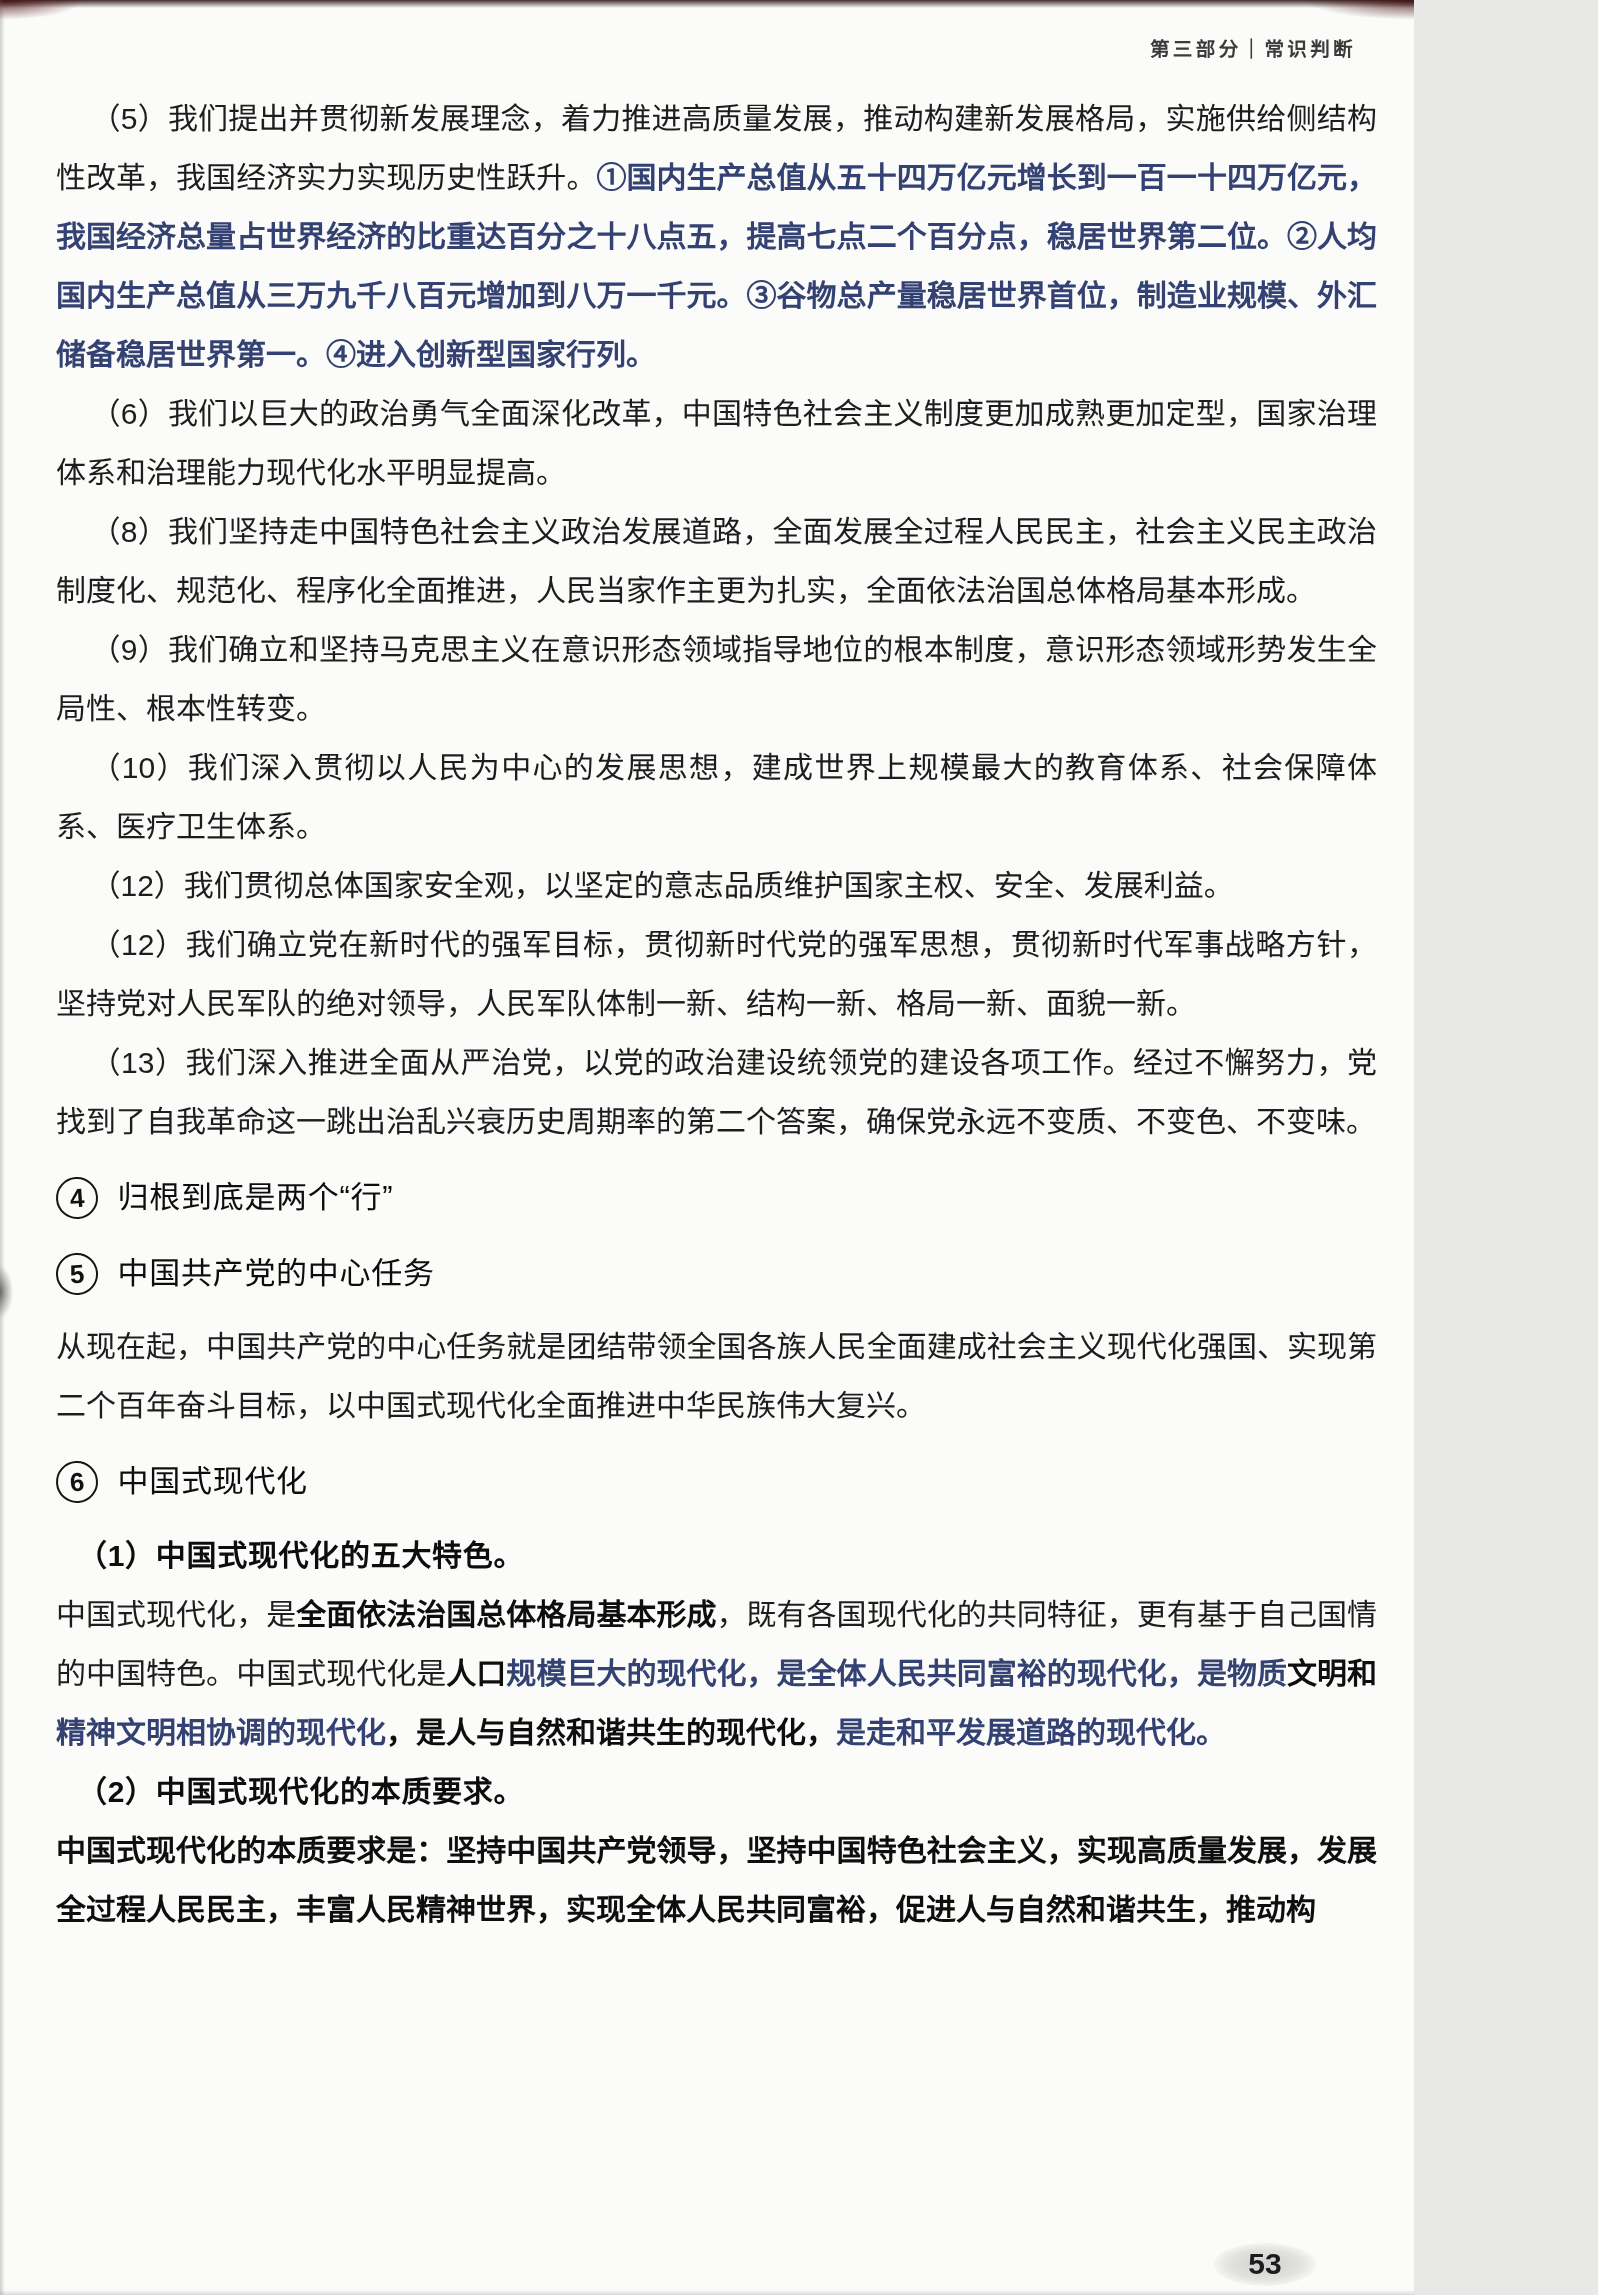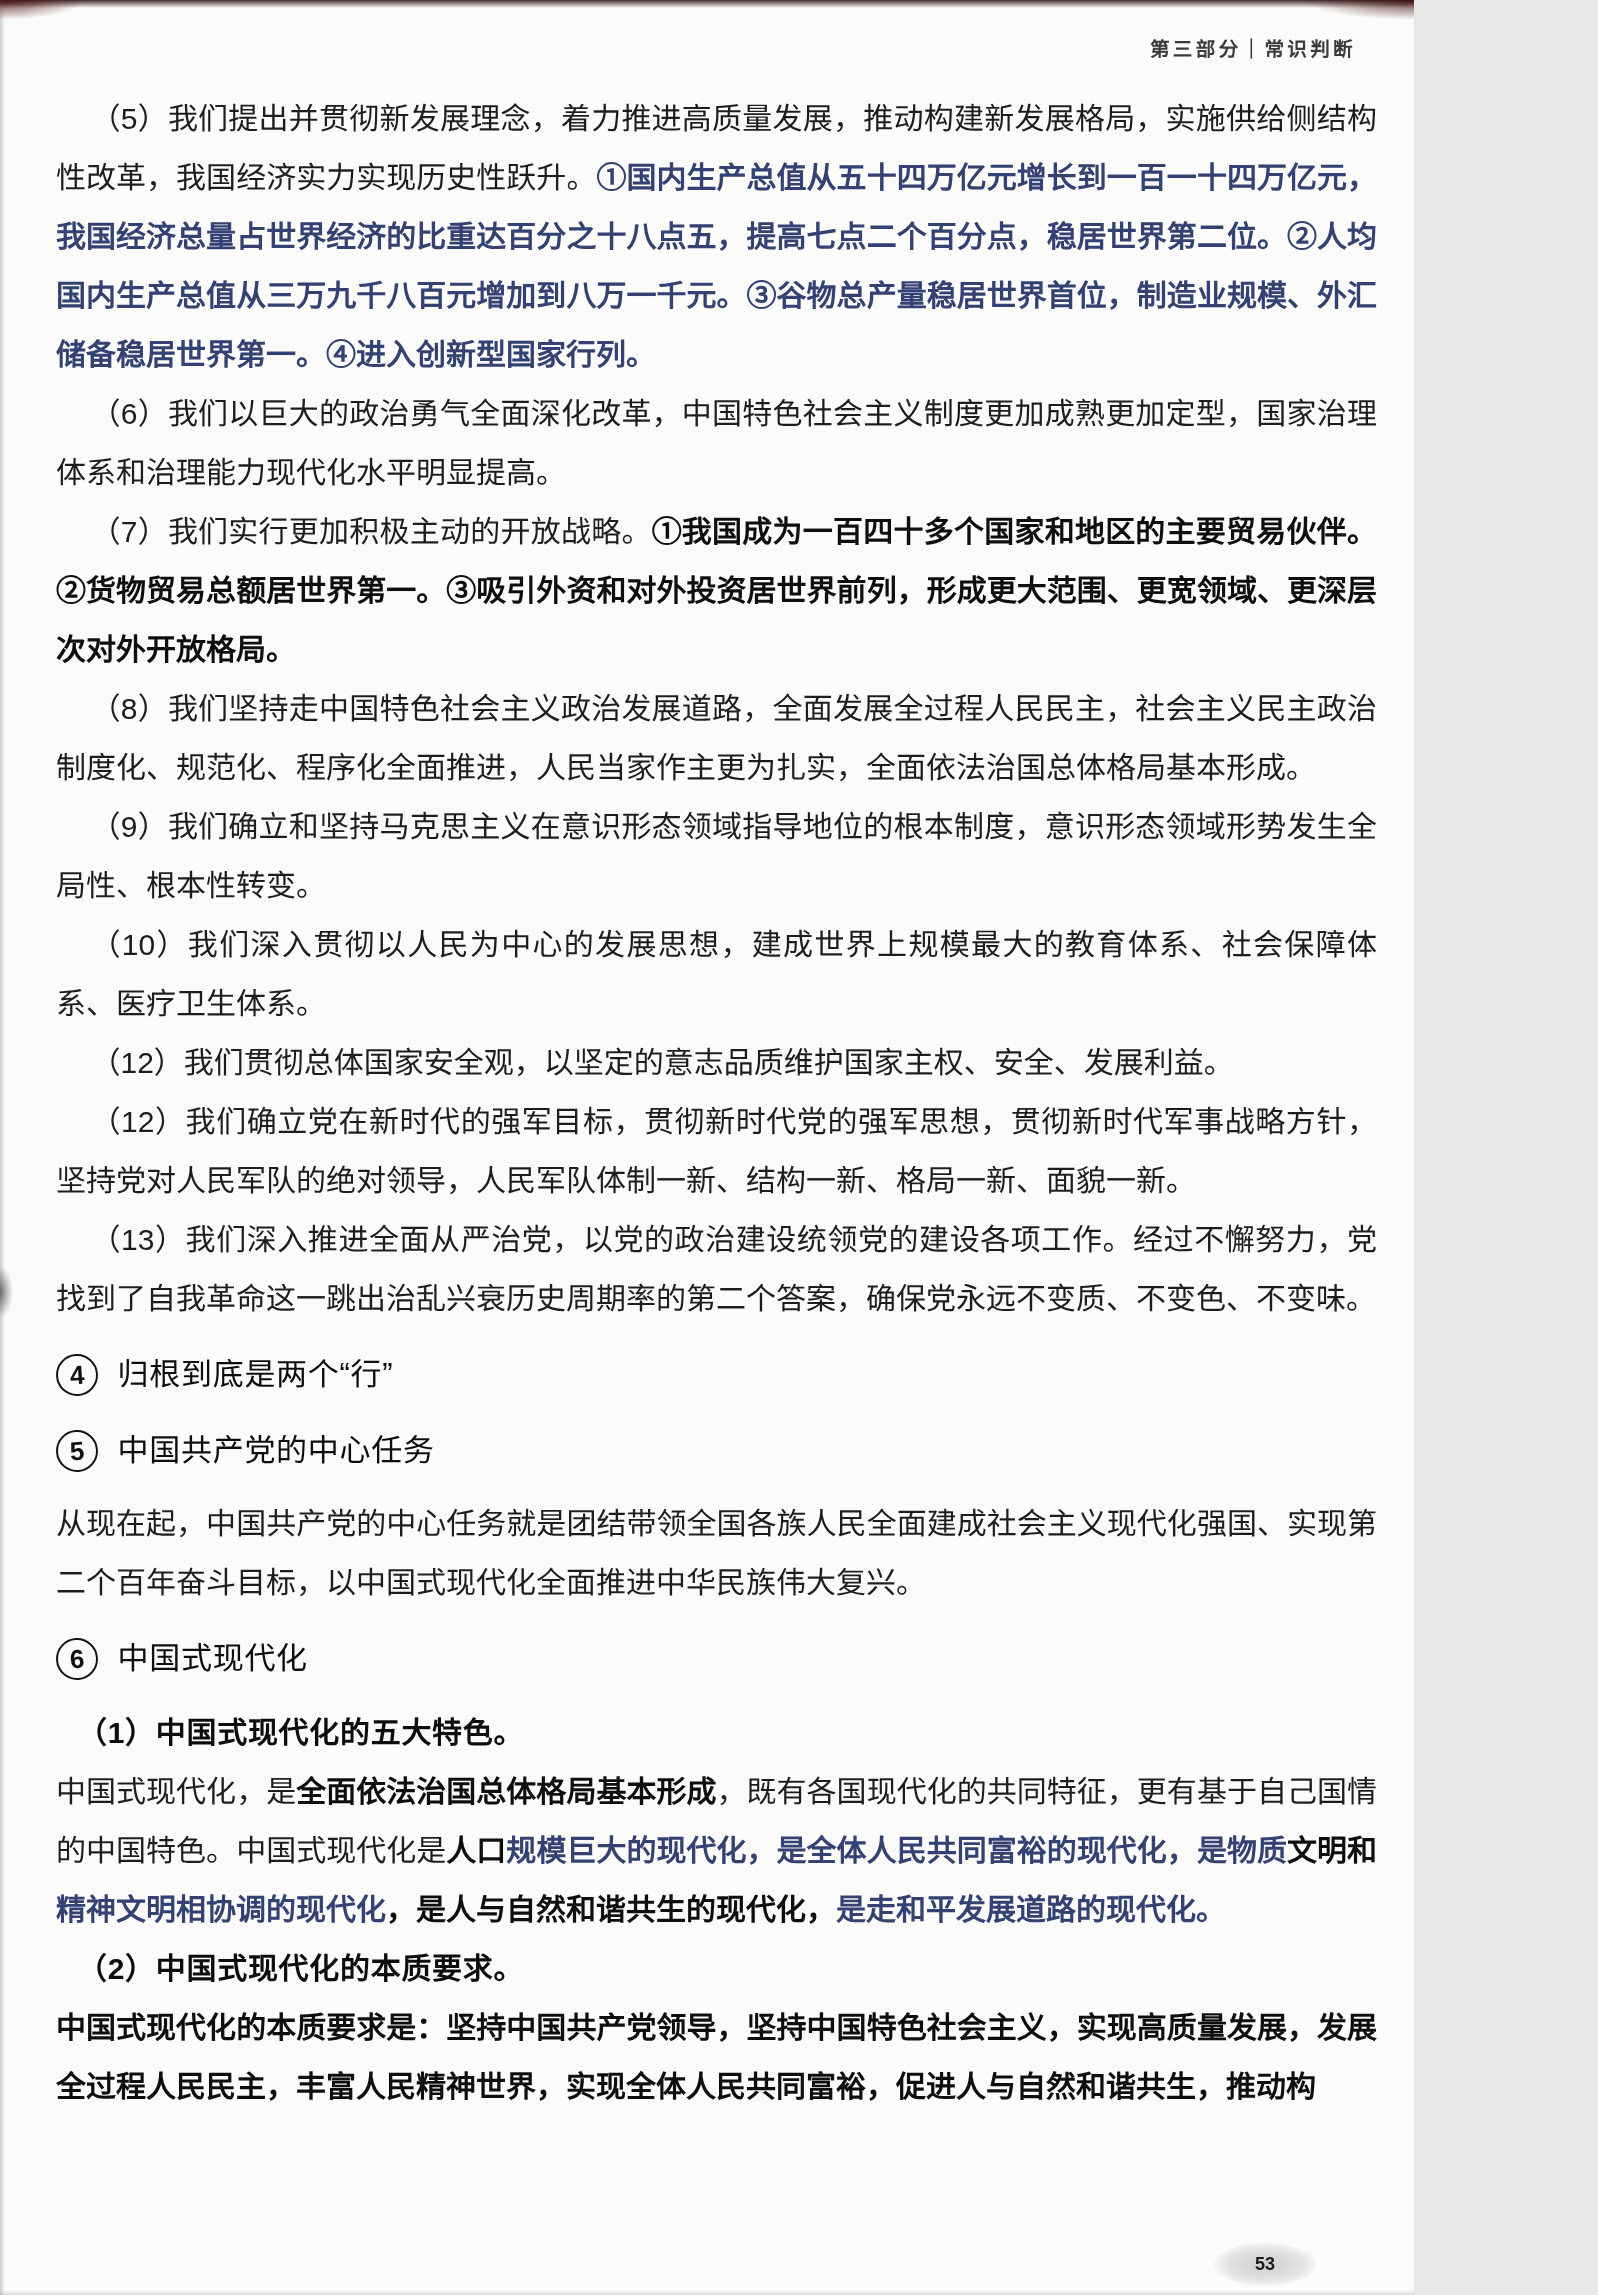--- a/index.html
+++ b/index.html
@@ -57,40 +57,39 @@
   .subhead{
     font-weight:800;color:#0d0d0d;line-height:59px;text-indent:0.7em;
     letter-spacing:0.7px;
   }
 
   .page-number{
     position:absolute;right:98px;bottom:9.2px;
     width:102px;height:43px;border-radius:50%;
     background:radial-gradient(ellipse at center, #cfcfcd 0%, #e2e2e0 50%, rgba(226,226,224,0) 78%);
     display:flex;align-items:center;justify-content:center;
-    font-size:18px;font-weight:800;color:#1c1c1c;
+    font-size:30px;font-weight:800;color:#1c1c1c;
   }
 </style>
 </head>
 <body>
 
 <div class="page">
   <div class="edge-top"></div>
   <div class="corner-tl"></div>
   <div class="corner-tr"></div>
   <div class="edge-left"></div>
   <div class="edge-bottom"></div>
   <div class="notch-left"></div>
 
   <div class="running-head">第三部分｜常识判断</div>
 
   <main class="content">
       <p class="para indent"><span class="seg-n">（5）我们提出并贯彻新发展理念，着力推进高质量发展，推动构建新发展格局，实施供给侧结构性改革，我国经济实力实现历史性跃升。</span><span class="seg-bb">①国内生产总值从五十四万亿元增长到一百一十四万亿元，我国经济总量占世界经济的比重达百分之十八点五，提高七点二个百分点，稳居世界第二位。②人均国内生产总值从三万九千八百元增加到八万一千元。③谷物总产量稳居世界首位，制造业规模、外汇储备稳居世界第一。④进入创新型国家行列。</span></p>
       <p class="para indent"><span class="seg-n">（6）我们以巨大的政治勇气全面深化改革，中国特色社会主义制度更加成熟更加定型，国家治理体系和治理能力现代化水平明显提高。</span></p>
-      <p class="para indent"><span class="seg-n">（7）我们实行更加积极主动的开放战略。</span><span class="seg-b">①我国成为一百四十多个国家和地区的主要贸易伙伴。②货物贸易总额居世界第一。③吸引外资和对外投资居世界前列，形成更大范围、更宽领域、更深层次对外开放格局。</span></p>
       <p class="para indent"><span class="seg-n">（8）我们坚持走中国特色社会主义政治发展道路，全面发展全过程人民民主，社会主义民主政治制度化、规范化、程序化全面推进，人民当家作主更为扎实，全面依法治国总体格局基本形成。</span></p>
       <p class="para indent"><span class="seg-n">（9）我们确立和坚持马克思主义在意识形态领域指导地位的根本制度，意识形态领域形势发生全局性、根本性转变。</span></p>
       <p class="para indent"><span class="seg-n">（10）我们深入贯彻以人民为中心的发展思想，建成世界上规模最大的教育体系、社会保障体系、医疗卫生体系。</span></p>
       <p class="para indent"><span class="seg-n">（12）我们贯彻总体国家安全观，以坚定的意志品质维护国家主权、安全、发展利益。</span></p>
       <p class="para indent"><span class="seg-n">（12）我们确立党在新时代的强军目标，贯彻新时代党的强军思想，贯彻新时代军事战略方针，坚持党对人民军队的绝对领导，人民军队体制一新、结构一新、格局一新、面貌一新。</span></p>
       <p class="para indent"><span class="seg-n">（13）我们深入推进全面从严治党，以党的政治建设统领党的建设各项工作。经过不懈努力，党找到了自我革命这一跳出治乱兴衰历史周期率的第二个答案，确保党永远不变质、不变色、不变味。</span></p>
       <div class="section">
         <span class="circle-num">4</span>
         <span class="section-title">归根到底是两个“行”</span>
       </div>

